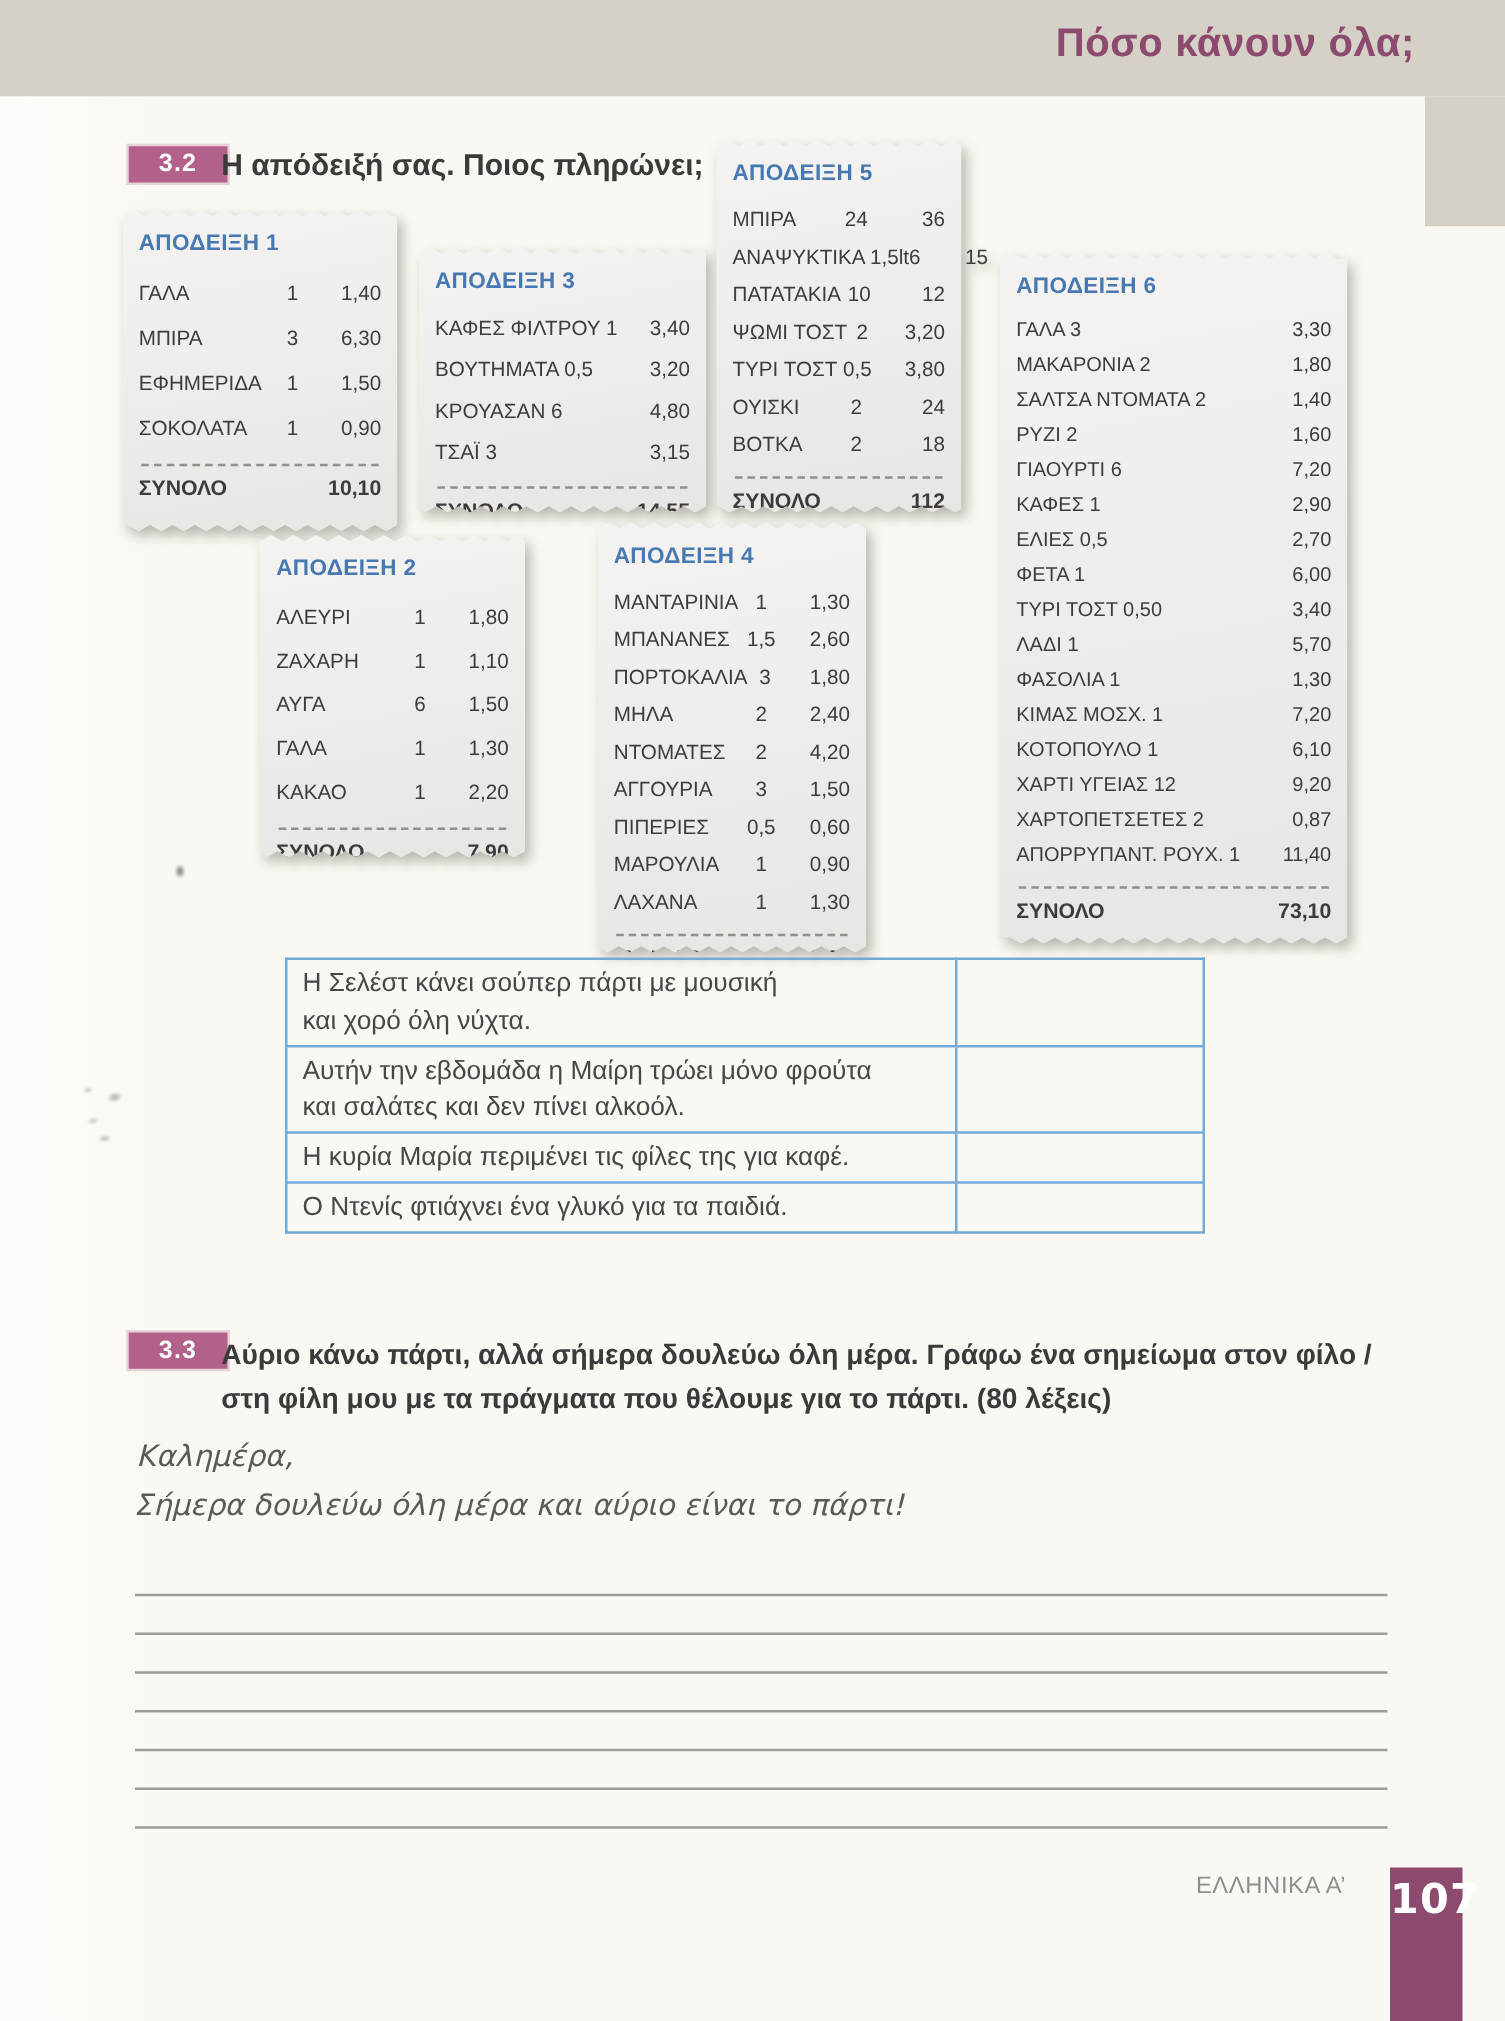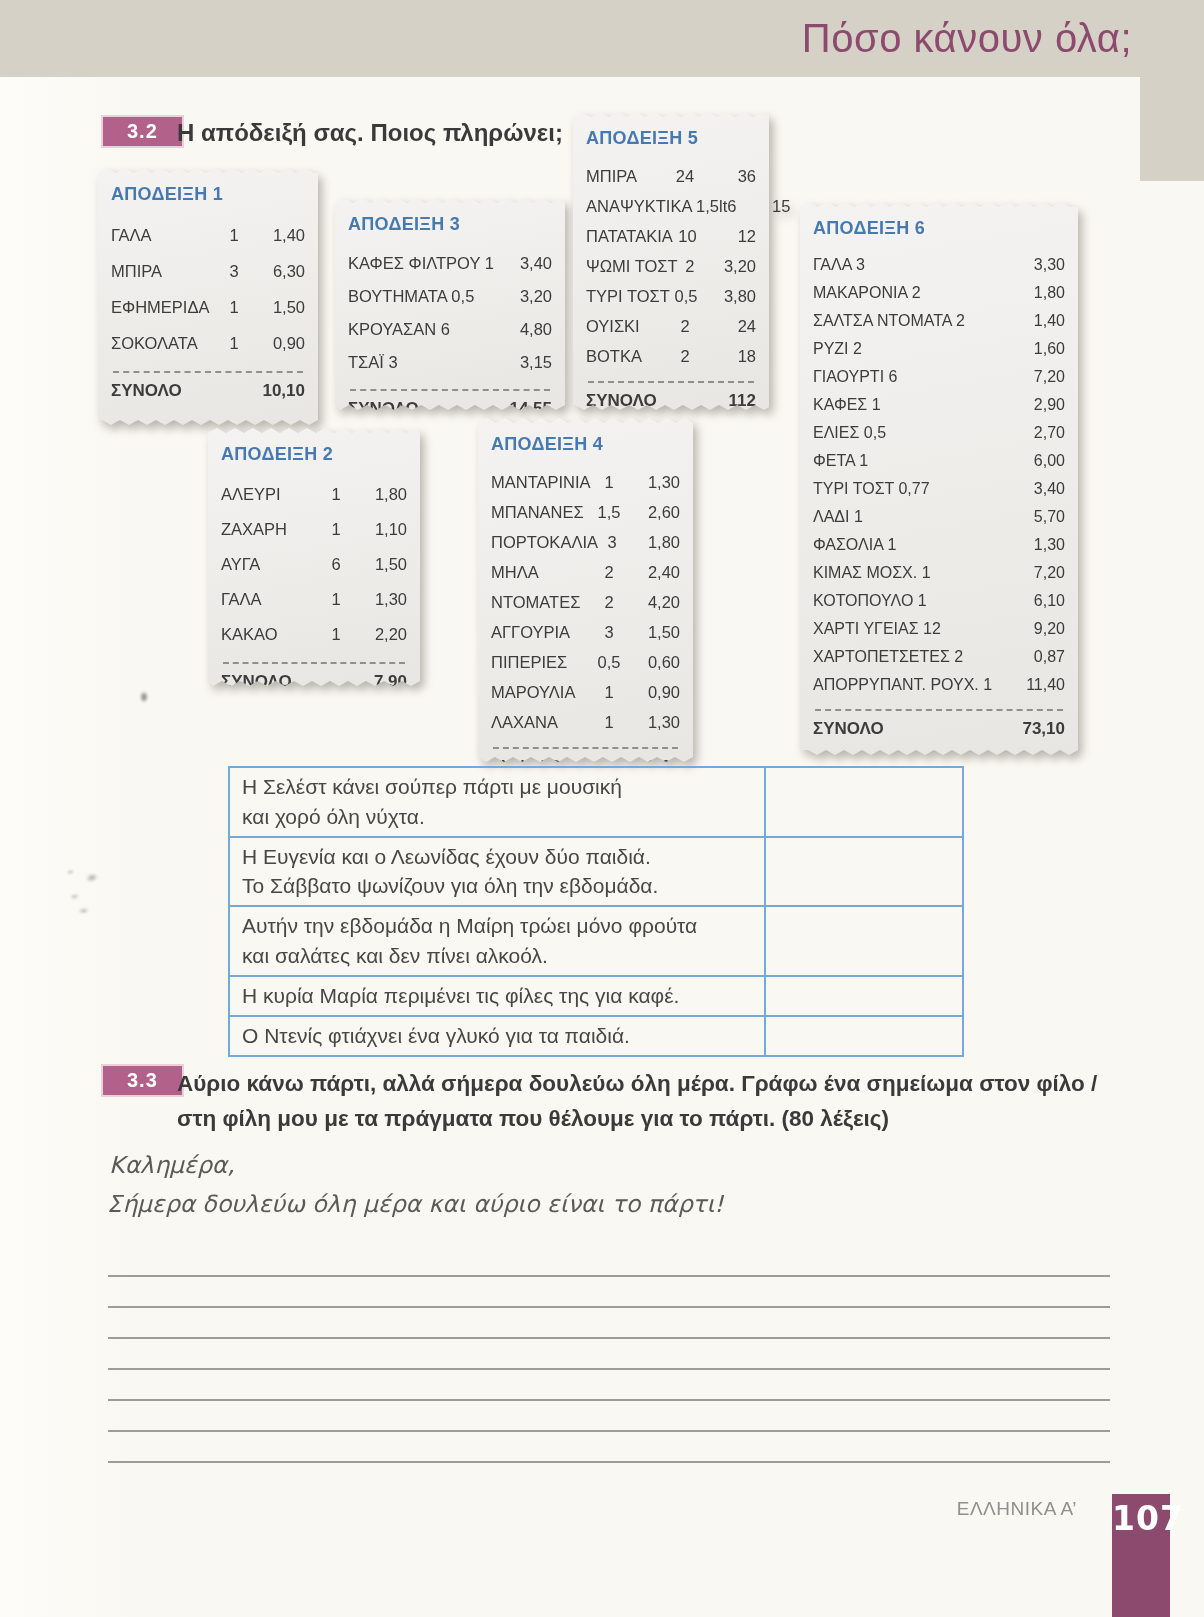--- a/index.html
+++ b/index.html
@@ -13,21 +13,21 @@
     --ink_dark:#3c3c3c;
   }
   *{margin:0;padding:0;box-sizing:border-box;}
   body{font-family:"Liberation Sans",sans-serif;background:#e8e6e0;}
   .page{position:relative;width:1204px;height:1617px;margin:0 auto;
         background:linear-gradient(90deg,#fdfcf9 0,var(--page_cream) 130px);overflow:hidden;}
 
   
   .band{position:absolute;left:0;top:0;width:1204px;height:77px;background:var(--band_beige);}
   .corner-tab{position:absolute;right:0;top:77px;width:64px;height:104px;background:var(--band_beige);}
-  .page-title{position:absolute;top:16px;right:72px;font-size:40px;font-weight:normal;
+  .page-title{position:absolute;top:16px;right:72px;font-size:32px;font-weight:bold;
               color:var(--accent_purple);letter-spacing:.5px;text-align:right;}
 
   
   .badge{position:absolute;background:var(--badge_plum);color:#fff;font-weight:bold;
          font-size:20px;padding:3px 24px;letter-spacing:1px;box-shadow:0 0 0 2px rgba(178,97,138,.25);}
   .sec-title{position:absolute;font-weight:bold;color:#3a3a3a;}
   #sec32-badge{left:103px;top:117px;}
   #sec32-title{left:177px;top:119px;font-size:24px;}
   #sec33-badge{left:103px;top:1066px;}
   #sec33-title{left:177px;top:1066px;font-size:22.5px;width:925px;line-height:1.57;white-space:pre-line;}
@@ -323,21 +323,21 @@
           </div>
           <div class="r-row">
             <span class="r-name">ΕΛΙΕΣ 0,5</span>
             <span class="r-price">2,70</span>
           </div>
           <div class="r-row">
             <span class="r-name">ΦΕΤΑ 1</span>
             <span class="r-price">6,00</span>
           </div>
           <div class="r-row">
-            <span class="r-name">ΤΥΡΙ ΤΟΣΤ 0,77</span>
+            <span class="r-name">ΤΥΡΙ ΤΟΣΤ 0,50</span>
             <span class="r-price">3,40</span>
           </div>
           <div class="r-row">
             <span class="r-name">ΛΑΔΙ 1</span>
             <span class="r-price">5,70</span>
           </div>
           <div class="r-row">
             <span class="r-name">ΦΑΣΟΛΙΑ 1</span>
             <span class="r-price">1,30</span>
           </div>
@@ -368,25 +368,20 @@
           <span>73,10</span>
         </div>
       </div>
     </div>
 
   <table class="match">
     <tbody>
         <tr>
           <td class="q-cell">Η Σελέστ κάνει σούπερ πάρτι με μουσική
 και χορό όλη νύχτα.</td>
-          <td class="a-cell"></td>
-        </tr>
-        <tr>
-          <td class="q-cell">Η Ευγενία και ο Λεωνίδας έχουν δύο παιδιά.
-Το Σάββατο ψωνίζουν για όλη την εβδομάδα.</td>
           <td class="a-cell"></td>
         </tr>
         <tr>
           <td class="q-cell">Αυτήν την εβδομάδα η Μαίρη τρώει μόνο φρούτα
 και σαλάτες και δεν πίνει αλκοόλ.</td>
           <td class="a-cell"></td>
         </tr>
         <tr>
           <td class="q-cell">Η κυρία Μαρία περιμένει τις φίλες της για καφέ.</td>
           <td class="a-cell"></td>

